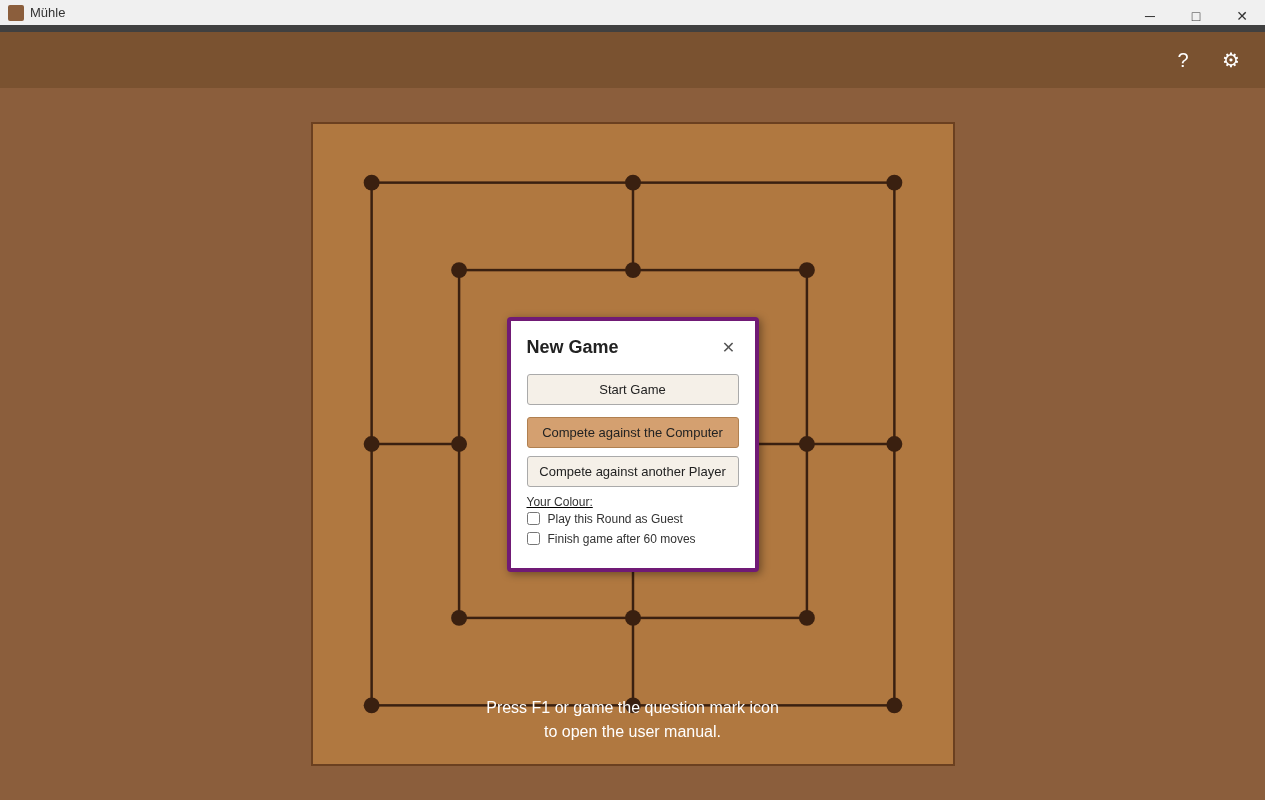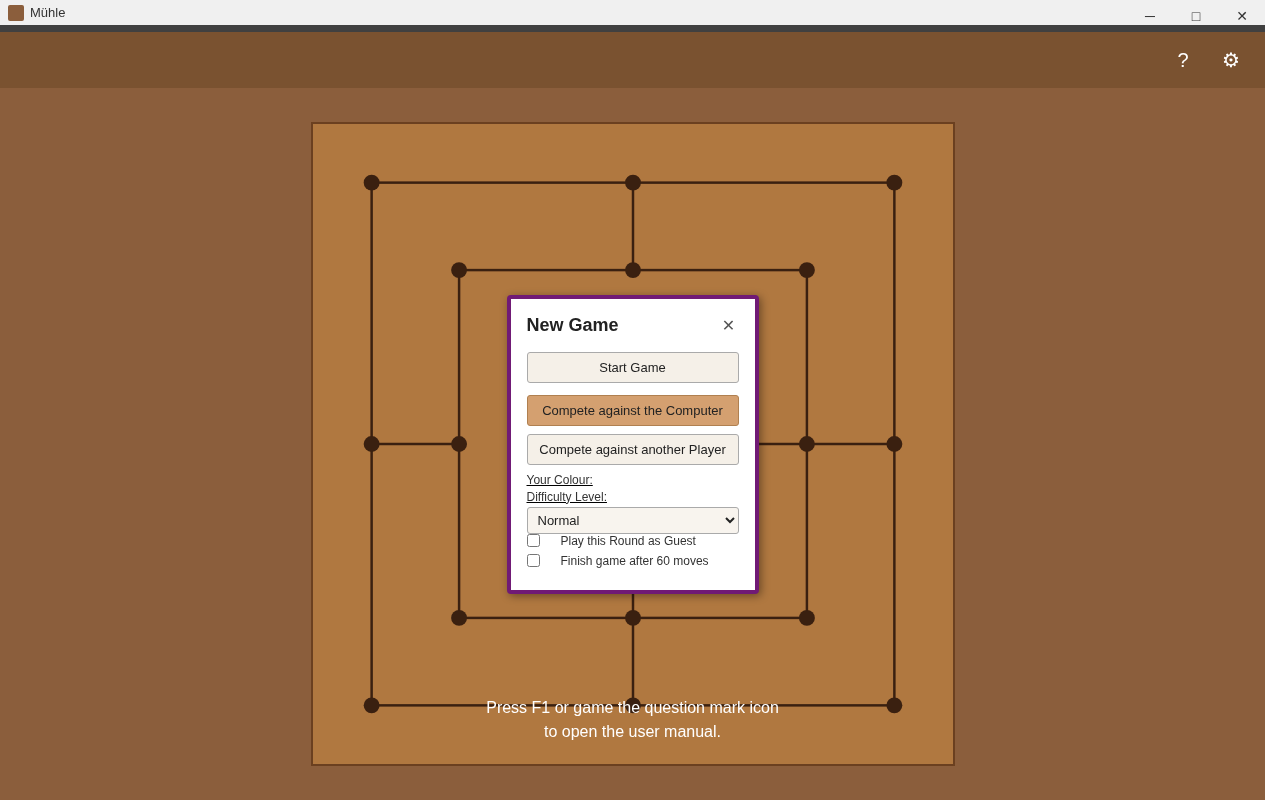--- a/index.html
+++ b/index.html
@@ -211,21 +211,21 @@
       background: #f8f4ee;
       font-size: 13px;
       color: #222;
       cursor: pointer;
       appearance: auto;
     }
 
     .dialog-checkbox-row {
       display: flex;
       align-items: center;
-      gap: 21px;
+      gap: 8px;
       margin-bottom: 6px;
       font-size: 12px;
       color: #333;
     }
     .dialog-checkbox-row input[type="checkbox"] {
       cursor: pointer;
     }
   </style>
 </head>
 <body>
@@ -316,28 +316,20 @@
         <button class="dialog-btn" id="start-game-btn">Start Game</button>
 
         <button class="dialog-btn active" id="compete-computer-btn">Compete against the Computer</button>
 
         <button class="dialog-btn" id="compete-player-btn">Compete against another Player</button>
 
         <div class="dialog-field">
           <label class="dialog-label">Your Colour:</label>
         </div>
 
-        <div class="dialog-field">
-          <label class="dialog-label">Difficulty Level:</label>
-          <select class="dialog-select">
-            <option>Normal</option>
-            <option>Easy</option>
-            <option>Hard</option>
-          </select>
-        </div>
 
         <div class="dialog-checkbox-row">
           <input type="checkbox" id="checkbox-guest" style="">
           <label for="checkbox-guest">Play this Round as Guest</label>
         </div>
 
         <div class="dialog-checkbox-row">
           <input type="checkbox" id="checkbox-finish" style="">
           <label for="checkbox-finish">Finish game after 60 moves</label>
         </div>

